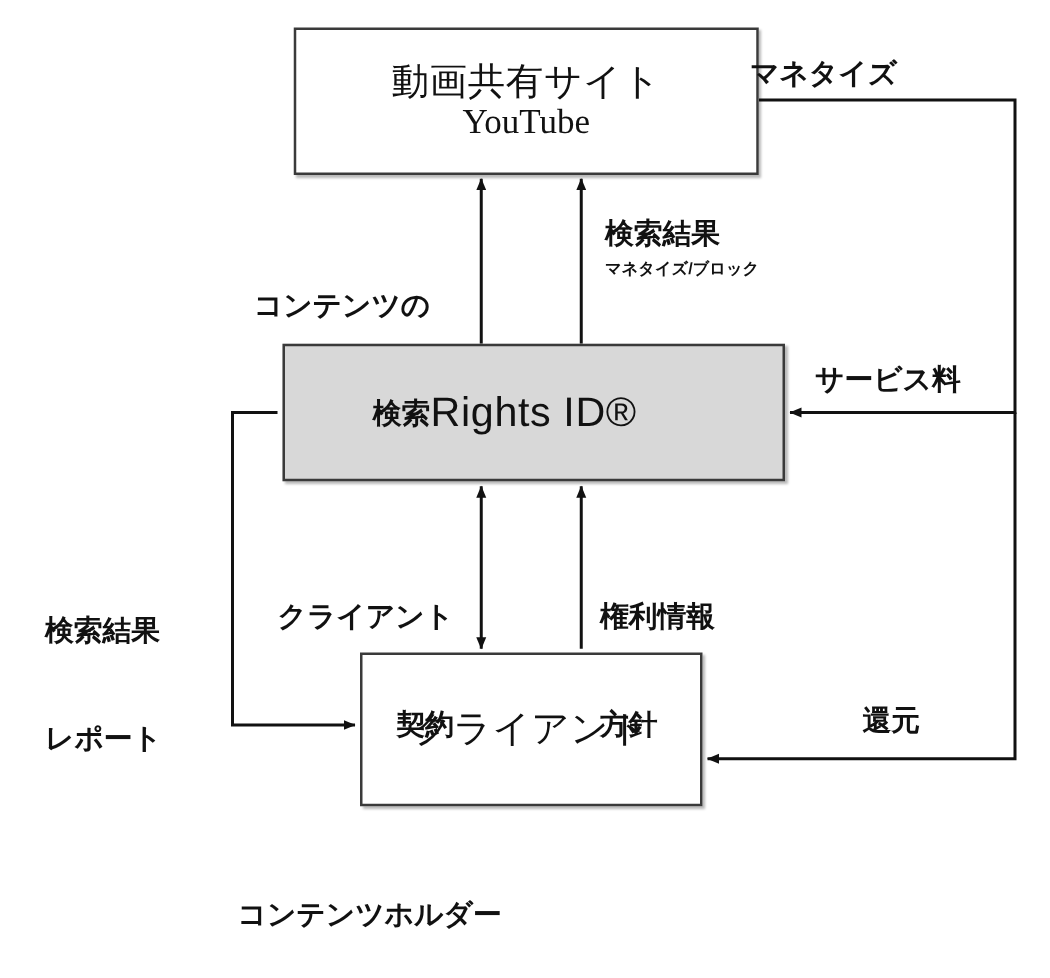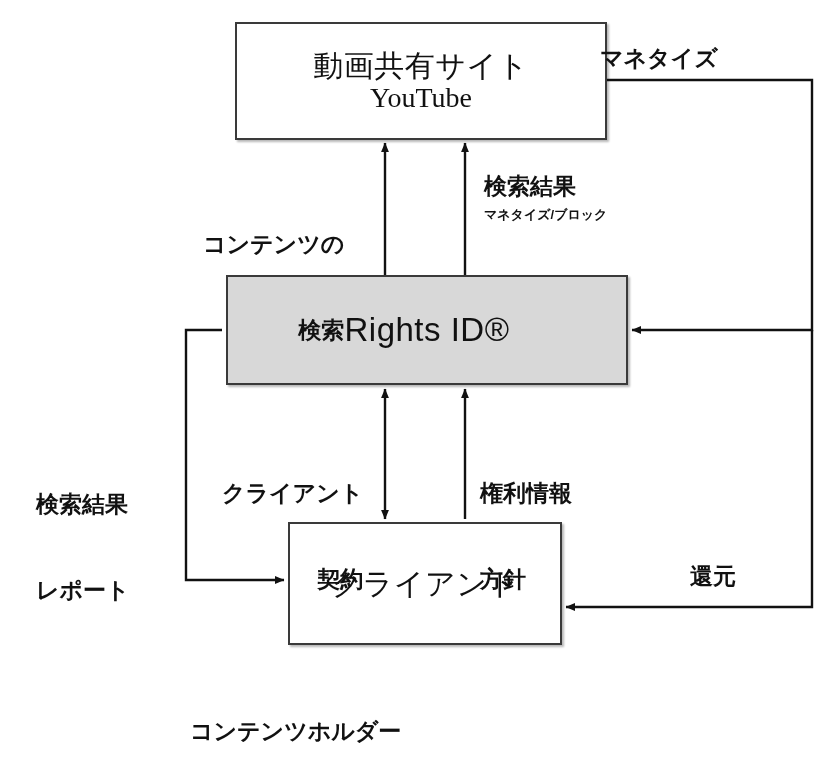--- a/index.html
+++ b/index.html
@@ -156,20 +156,21 @@
   <div class="lbl lbl-ad">マネタイズ</div>
 
   <div class="lbl lbl-search">
     <div>コンテンツの</div>
     <div>検索</div>
   </div>
 
   <div class="lbl lbl-claim1">検索結果</div>
   <div class="lbl sm lbl-claim2">マネタイズ/ブロック</div>
 
+  <div class="lbl lbl-service">サービス料</div>
 
   <div class="lbl lbl-result">
     <div>検索結果</div>
     <div>レポート</div>
   </div>
 
   <div class="lbl lbl-contract">
     <div>クライアント</div>
     <div>契約</div>
   </div>

